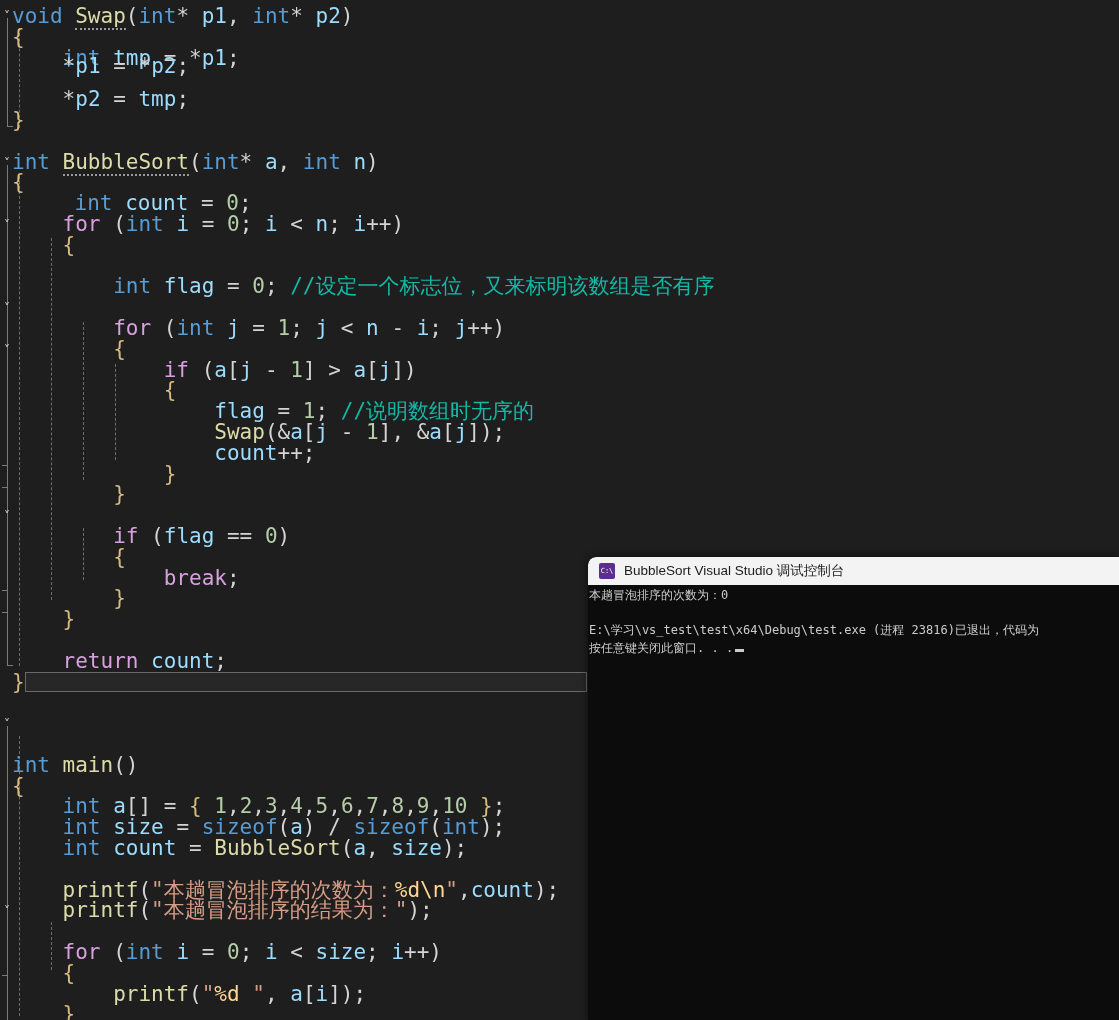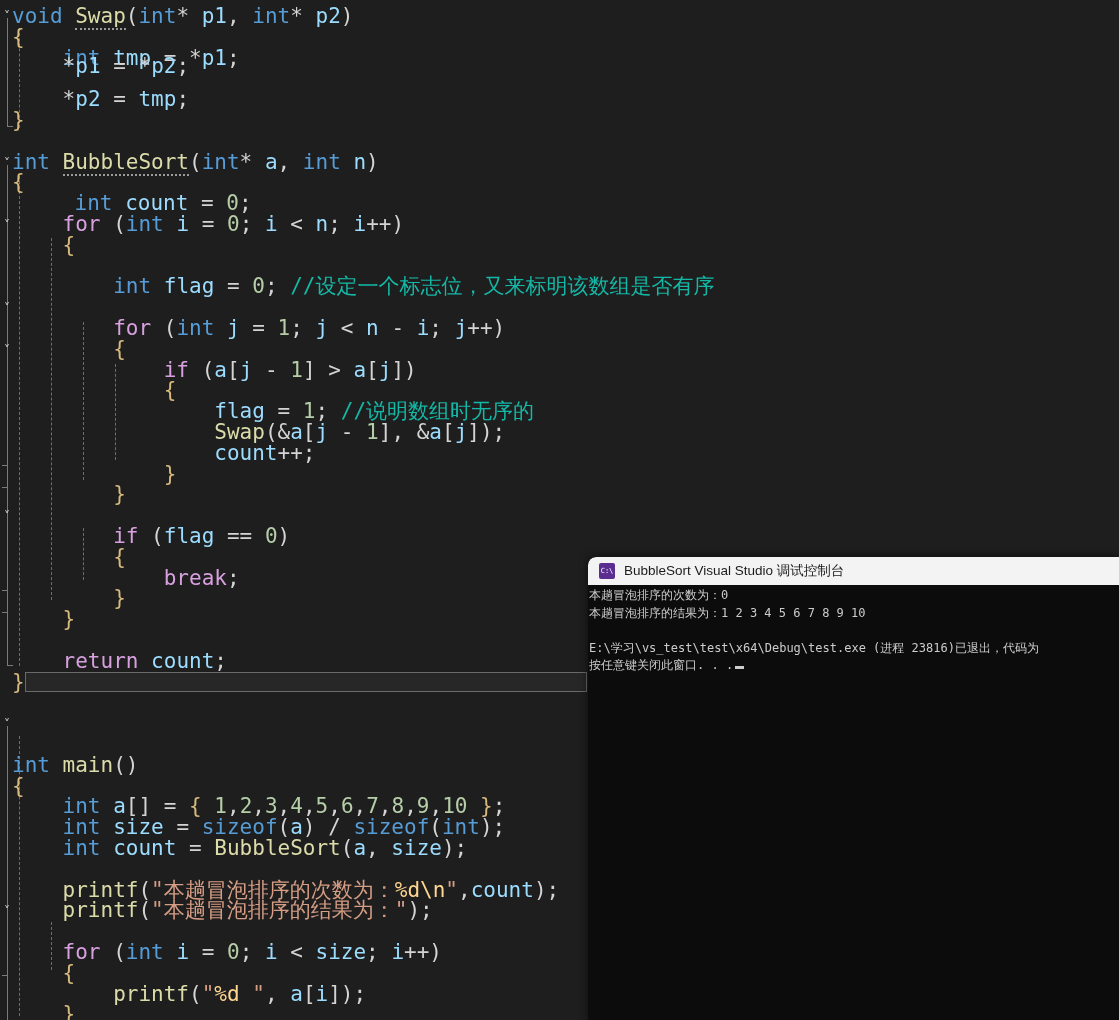--- a/index.html
+++ b/index.html
@@ -254,16 +254,16 @@
     </div>
 
     <div id="region-bar"></div>
   </div>
 
   <div id="console-window">
     <div id="console-titlebar">
       <div id="console-icon">C:\</div>
       <div id="console-title">BubbleSort Visual Studio 调试控制台</div>
     </div>
-    <div id="console-body"><div class="cline">本趟冒泡排序的次数为：0</div><div class="cline">本趟冒泡排序的结果为：1 2 3 4 5 6 7 8 9 10</div><div class="cline">&nbsp;</div><div class="cline">E:\学习\vs_test\test\x64\Debug\test.exe (进程 23816)已退出，代码为</div><div class="cline">按任意键关闭此窗口. . .<span class="cursor-block"></span></div></div>
+    <div id="console-body"><div class="cline">本趟冒泡排序的次数为：0</div><div class="cline">&nbsp;</div><div class="cline">E:\学习\vs_test\test\x64\Debug\test.exe (进程 23816)已退出，代码为</div><div class="cline">按任意键关闭此窗口. . .<span class="cursor-block"></span></div></div>
   </div>
 
 </div>
 
 </body></html>

